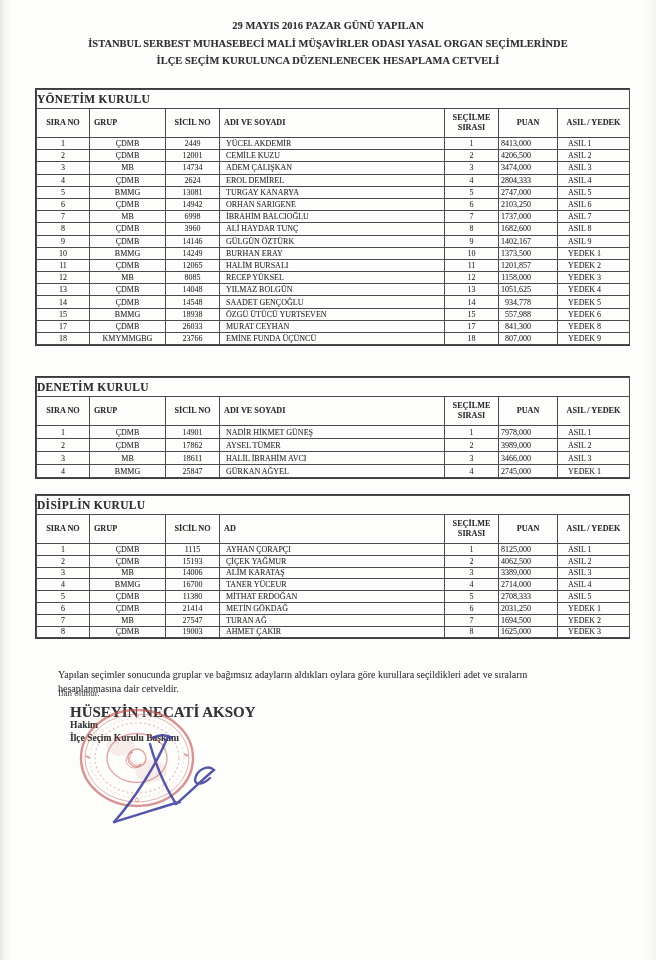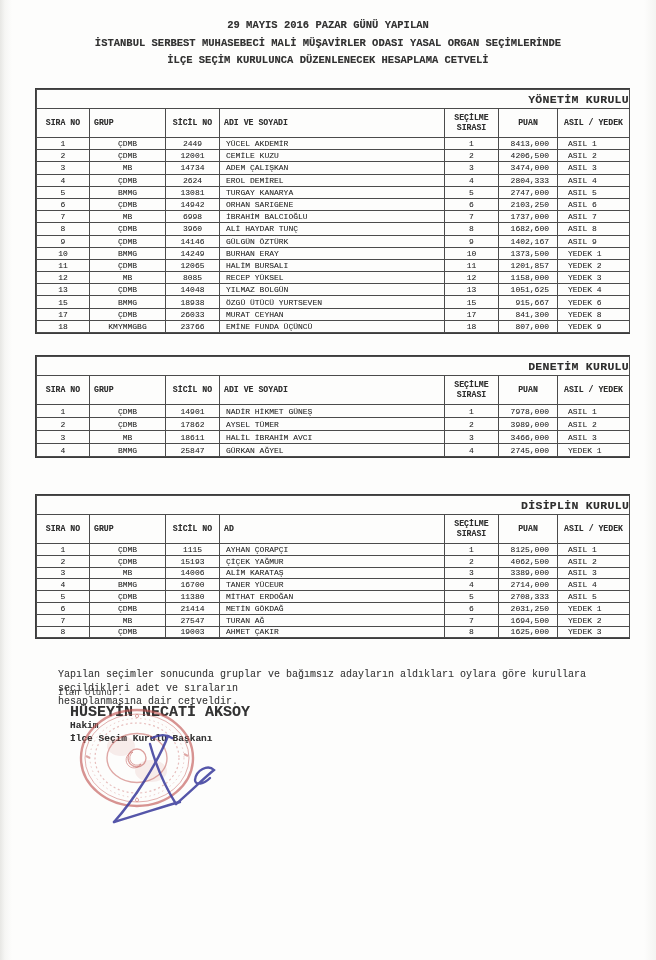--- a/index.html
+++ b/index.html
@@ -3,21 +3,21 @@
 <meta charset="utf-8">
 <style>
   html,body{margin:0;padding:0;background:#d8d8d8;}
   #page{
     position:relative;
     width:656px;height:960px;
     margin:0 auto;
     background:
       linear-gradient(to right, #e7e7e4 0px, #f6f6f4 5px, #fdfdfc 12px, #fdfdfc 644px, #f4f4f2 656px),
       #fdfdfc;
-    font-family:Liberation Mono, monospace;
+    font-family:Liberation Serif, serif;
     color:#2d2d2d;
     overflow:hidden;
   }
   
   .doc-header{
     position:absolute;top:17px;left:0;width:100%;
     text-align:center;font-weight:bold;font-size:10.5px;line-height:17.5px;
     color:#323232;
     text-shadow:0 0 .5px rgba(40,40,40,.35);
   }
@@ -30,31 +30,31 @@
   .tblwrap table{width:100%;border-collapse:collapse;table-layout:fixed;}
   .tblwrap th,.tblwrap td{
     border:1px solid #4b4b4b;
     font-size:8px;line-height:9px;
     color:#2e2e2e;
     overflow:hidden;white-space:nowrap;
     text-shadow:0 0 .4px rgba(40,40,40,.3);
     padding:0;
   }
   .tblwrap th.ttl{
-    height:18px;font-size:11.5px;font-weight:bold;text-align:right;
+    height:18px;font-size:11.5px;font-weight:bold;text-align:left;
     letter-spacing:.3px;
   }
   .tblwrap th.h{height:28px;font-weight:bold;font-size:8.2px;text-align:center;white-space:normal;line-height:10px;}
   .tblwrap th.h.c1,.tblwrap th.h.c3{text-align:left;padding-left:4px;}
   .tblwrap td{text-align:center;}
   .tblwrap td.c3{text-align:left;padding-left:6px;}
-  .tblwrap td.c5{text-align:right;padding-right:8px;}
+  .tblwrap td.c5{text-align:right;padding-right:26px;}
   .tblwrap td.c6{text-align:left;padding-left:10px;}
   #tbl0{top:88px;}  #tbl0 tbody td{height:11.2px;}
-  #tbl1{top:355px;} #tbl1 tbody td{height:12px;}
+  #tbl1{top:376px;} #tbl1 tbody td{height:12px;}
   #tbl2{top:494px;} #tbl2 tbody td{height:10.8px;}
   
   .par{
     position:absolute;left:58px;top:628px;width:545px;
     font-size:10px;line-height:13.5px;color:#3a3a3a;
     text-shadow:0 0 .4px rgba(40,40,40,.3);
     margin-top:40px;
   }
   .ilan{position:absolute;left:58px;top:688px;font-size:9px;color:#3a3a3a;}
   .signer{
@@ -215,26 +215,35 @@
           <tr>
             <td class="c0">13</td>
             <td class="c1">ÇDMB</td>
             <td class="c2">14048</td>
             <td class="c3">YILMAZ BOLGÜN</td>
             <td class="c4">13</td>
             <td class="c5">1051,625</td>
             <td class="c6">YEDEK 4</td>
           </tr>
           <tr>
+            <td class="c0">14</td>
+            <td class="c1">ÇDMB</td>
+            <td class="c2">14548</td>
+            <td class="c3">SAADET GENÇOĞLU</td>
+            <td class="c4">14</td>
+            <td class="c5">934,778</td>
+            <td class="c6">YEDEK 5</td>
+          </tr>
+          <tr>
             <td class="c0">15</td>
             <td class="c1">BMMG</td>
             <td class="c2">18938</td>
             <td class="c3">ÖZGÜ ÜTÜCÜ YURTSEVEN</td>
             <td class="c4">15</td>
-            <td class="c5">915,667</td>
+            <td class="c5">557,988</td>
             <td class="c6">YEDEK 6</td>
           </tr>
           <tr>
             <td class="c0">17</td>
             <td class="c1">ÇDMB</td>
             <td class="c2">26033</td>
             <td class="c3">MURAT CEYHAN</td>
             <td class="c4">17</td>
             <td class="c5">841,300</td>
             <td class="c6">YEDEK 8</td>

